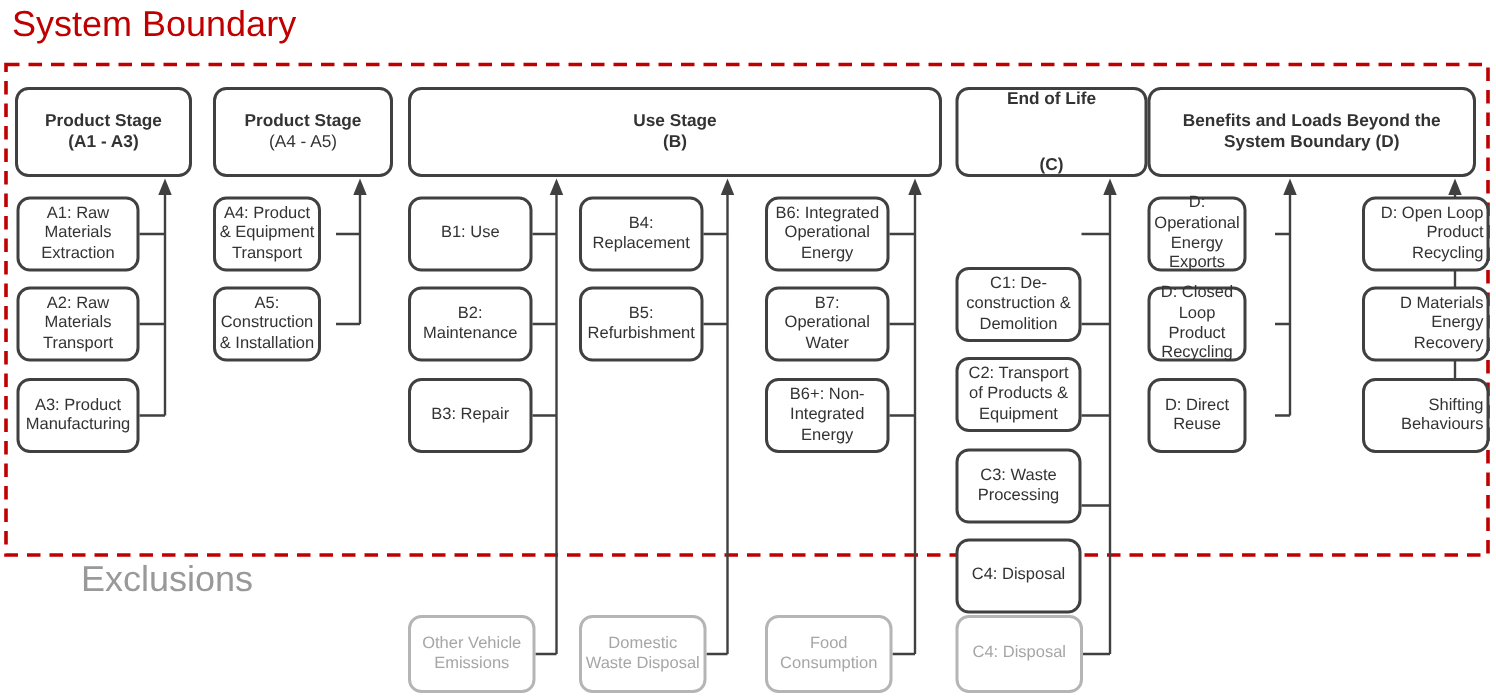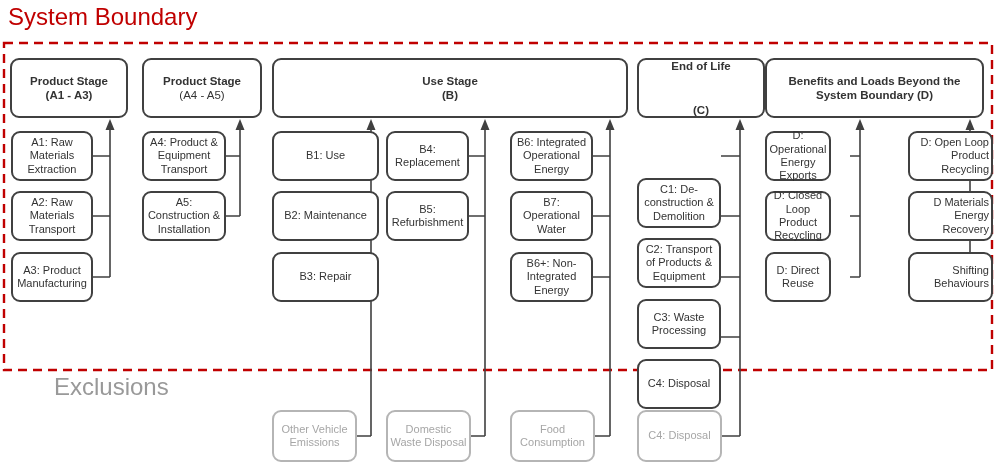--- a/index.html
+++ b/index.html
@@ -24,22 +24,22 @@
   
   #h-a13{left:10px;top:58px;width:118px;height:60px;}
   #h-a45{left:142px;top:58px;width:120px;height:60px;}
   #h-use{left:272px;top:58px;width:356px;height:60px;}
   #h-eol{left:637px;top:58px;width:128px;height:60px;gap:30px;}
   #h-ben{left:765px;top:58px;width:219px;height:60px;}
   
   .r1{top:131px;height:50px;} .r2{top:191px;height:50px;}
   .r3{top:252px;height:50px;} .r4{top:312px;height:50px;}
   
-  .cA  {left:11px;width:82px;}  .cA45{left:142px;width:84px;}
-  .cB1 {left:272px;width:107px;} .cB2 {left:386px;width:83px;}
+  .cA  {left:11px;width:82px;}  .cA45{left:142px;width:72px;}
+  .cB1 {left:272px;width:83px;} .cB2 {left:386px;width:83px;}
   .cB3 {left:510px;width:83px;} .cC  {left:637px;width:84px;margin-top:47px;}
   .cD1 {left:765px;width:66px;} .cD2 {left:908px;width:85px;text-align:right;}
   
   .rx{top:410px;height:52px;}
   .e1{left:272px;width:85px;} .e2{left:386px;width:85px;}
   .e3{left:510px;width:85px;} .e4{left:637px;width:85px;}
 </style>
 </head>
 <body>
 

